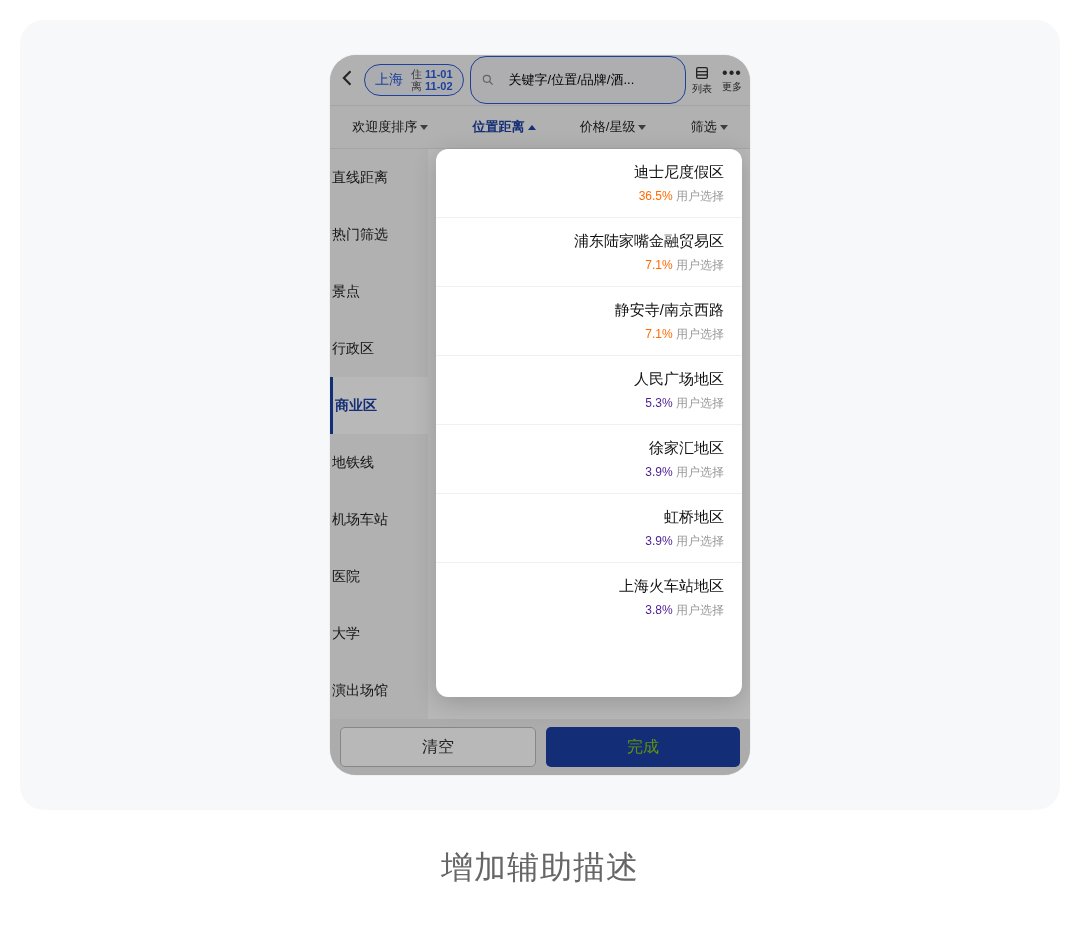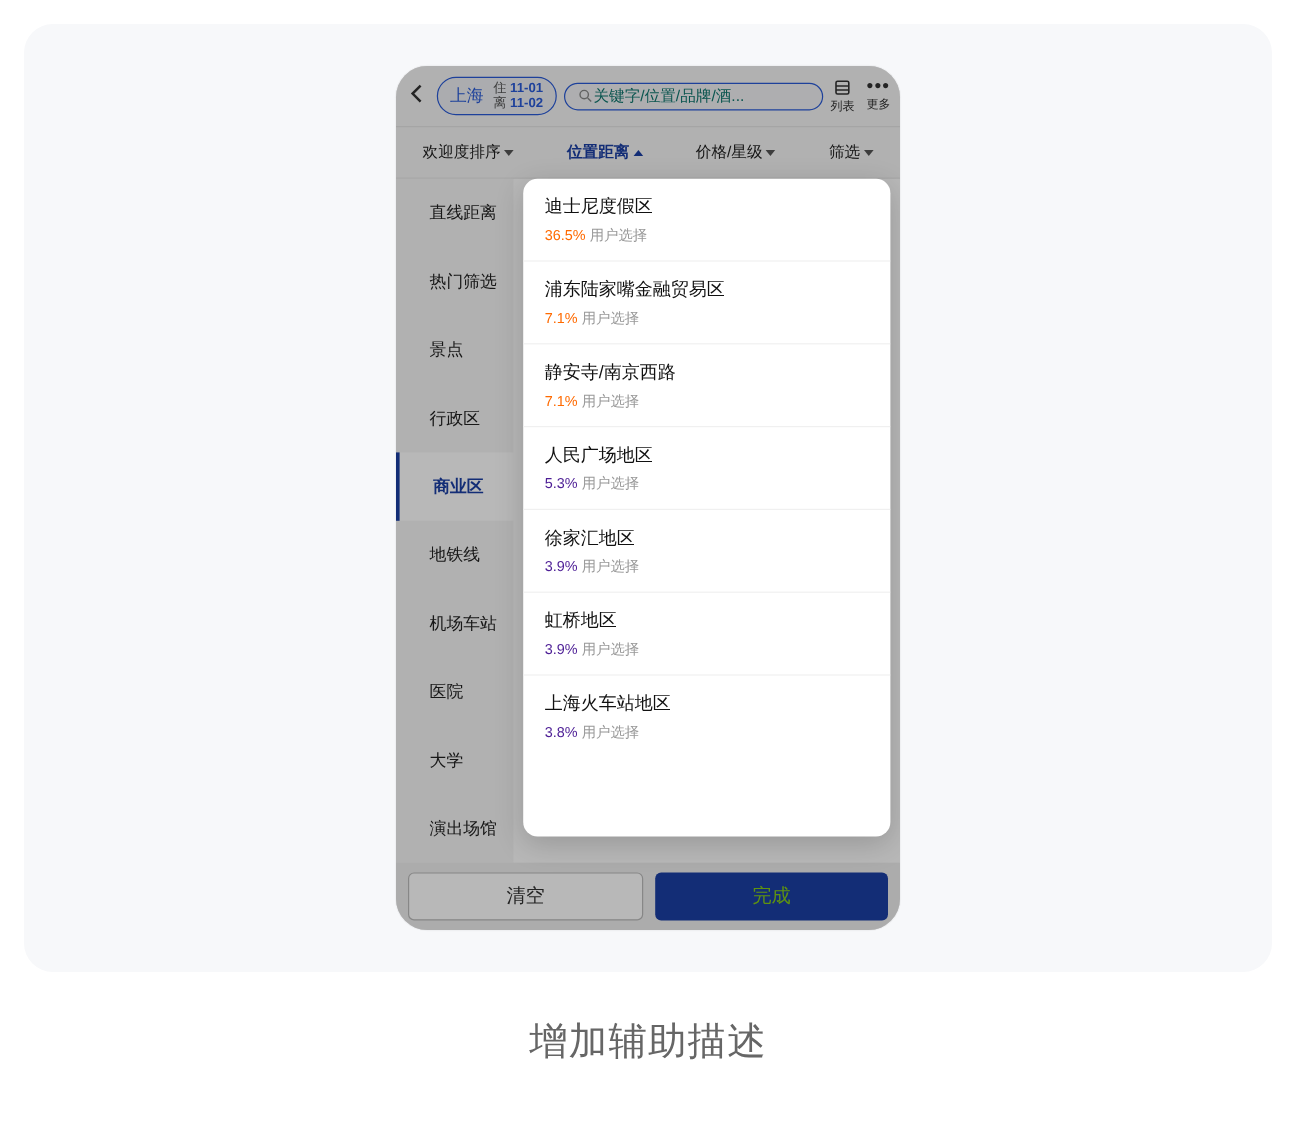--- a/index.html
+++ b/index.html
@@ -65,22 +65,22 @@
     height:32px; padding:0 10px; gap:8px;
     font-size:12px; color:#2a5bd7;
     background: rgba(42,91,215,0.04);
   }
   .pill .city { font-size:14px; font-weight:500; }
   .pill .dates { display:flex; flex-direction:column; line-height:1.1; font-size:11px; }
   .pill .dates span b { color:#2a5bd7; font-weight:600; }
   .pill .dates .lbl { color:#555;}
   .search {
     flex:1; display:flex; align-items:center;
-    height:23px; border:1px solid #2a5bd7; border-radius:16px;
-    padding:0 10px; gap:0; color:#0f766e; font-size:13px;
+    height:48px; border:1px solid #2a5bd7; border-radius:16px;
+    padding:0 10px; gap:14px; color:#000000; font-size:13px;
     background: rgba(42,91,215,0.02);
   }
   .search svg { width:14px; height:14px; stroke:#888; }
   .top-right { display:flex; gap:10px; align-items:center; }
   .top-icon-col { display:flex; flex-direction:column; align-items:center; font-size:10px; color:#333; gap:1px;}
   .top-icon-col svg { width:16px; height:16px; stroke:#333; fill:none;}
   .dots { font-size:16px; letter-spacing:1px; line-height:12px;}
   
   .filter-tabs {
     height: 44px;
@@ -91,37 +91,38 @@
   .filter-tabs .tab { display:flex; align-items:center; gap:3px; }
   .filter-tabs .tab.active { color:#1b3fa4; font-weight:600;}
   .tri-down { width:0; height:0; border-left:4px solid transparent; border-right:4px solid transparent; border-top:5px solid #555;}
   .tri-up { width:0; height:0; border-left:4px solid transparent; border-right:4px solid transparent; border-bottom:5px solid #1b3fa4;}
   
   .content { flex:1; display:flex; background:#fff; position:relative; overflow:hidden;}
   .sidebar {
     width: 98px; background:#f5f5f5; display:flex; flex-direction:column;
     font-size:14px; color:#222;
   }
-  .sidebar .item { height:58px; display:flex; align-items:center; padding-left:28px;}
+  .sidebar .item { height:58px; display:flex; align-items:center; padding-left:2px;}
   .sidebar .item.active { color:#1b3fa4; font-weight:600; background:#fff; border-left:3px solid #1b3fa4; }
   .list { flex:1; background:#fff;}
   
   .popup {
     position:absolute;
     top: 94px; left: 106px;
     width: 306px; height: 548px;
     background:#fff; border-radius:12px;
     box-shadow: 0 6px 24px rgba(0,0,0,0.18);
     z-index: 5;
     overflow:hidden;
     display:flex; flex-direction:column;
   }
   .popup .row {
     padding: 14px 18px 12px;
     border-bottom:1px solid #f0f0f0;
+    text-align:right;
   }
   .popup .row:last-child { border-bottom:none; }
   .popup .title { font-size:15px; color:#111; margin-bottom:6px;}
   .popup .sub { font-size:12px; color:#999;}
   .popup .sub .pct.hot { color:#ff6a00;}
   .popup .sub .pct { color:#4c1d95;}
   
   .bottom {
     height: 56px; display:flex; gap:10px; padding:8px 10px; background:#efefef;
   }

